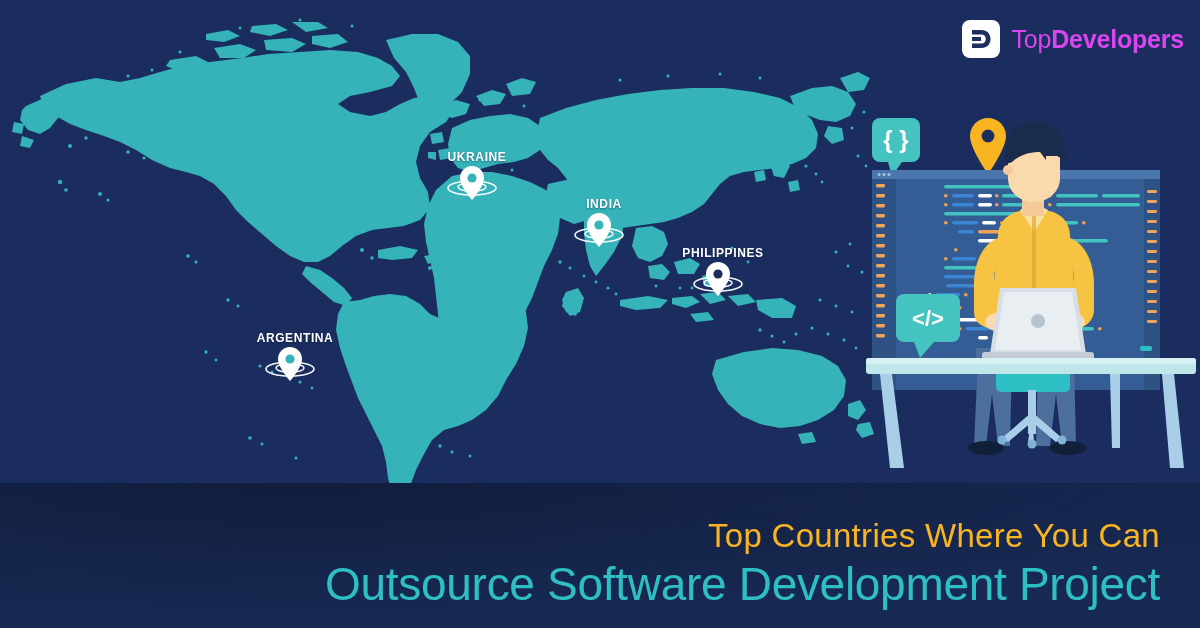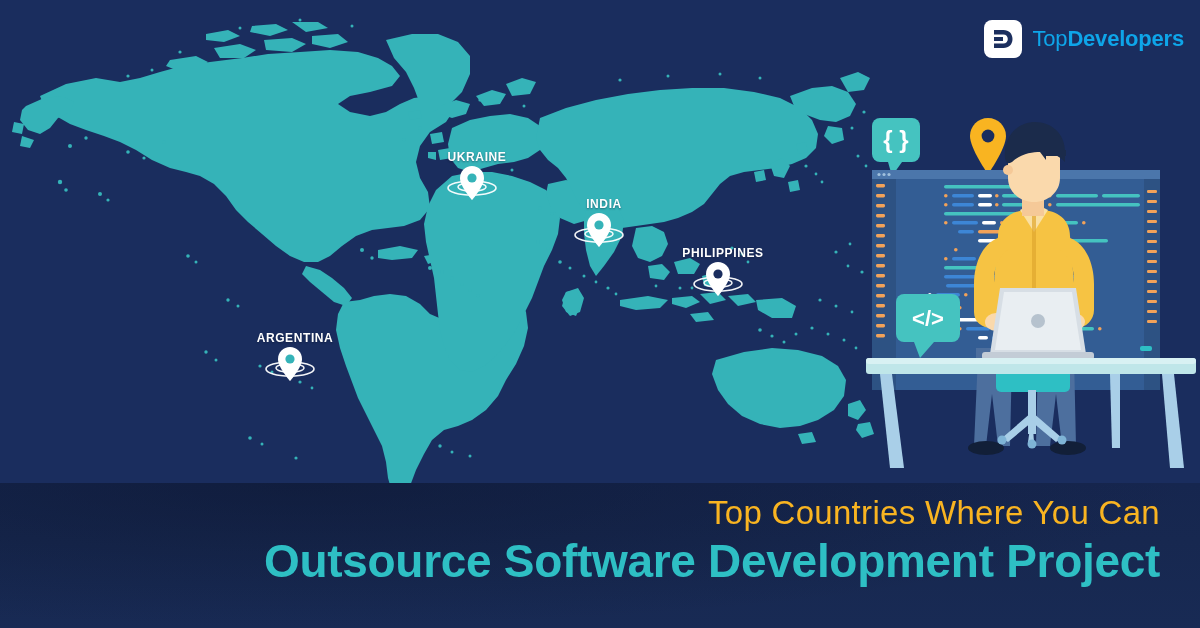--- a/index.html
+++ b/index.html
@@ -51,35 +51,35 @@
   
   #logo{
     position:absolute; right:16px; top:20px;
     display:flex; align-items:center; gap:11px;
   }
   #logo .mark{
     width:38px; height:38px; border-radius:8px; background:#ffffff;
     display:flex; align-items:center; justify-content:center;
   }
   #logo .wordmark{
-    color:#0ea5e9; font-size:22px; letter-spacing:-.2px; font-weight:400;
+    color:#d946ef; font-size:25px; letter-spacing:-.2px; font-weight:400;
   }
   #logo .wordmark b{ font-weight:700; }
 
   
   #headline{
     position:absolute; left:0; top:495px; width:1160px;
     text-align:right;
   }
   #kicker{
     color:#f9b421; font-size:33px; font-weight:400;
-    letter-spacing:.3px; line-height:1.12;
+    letter-spacing:.3px; line-height:1.12;margin-top:23px;
   }
   #title{
-    color:#2ebfc4; font-size:46px; font-weight:700;
+    color:#2ebfc4; font-size:46px; font-weight:400;
     letter-spacing:-.3px; line-height:1.12; margin-top:4px;
   }
 </style>
 </head>
 <body>
 
 <div id="stage">
 
   <div id="map-wrap">
     <svg viewBox="0 0 880 500" xmlns="http://www.w3.org/2000/svg">

